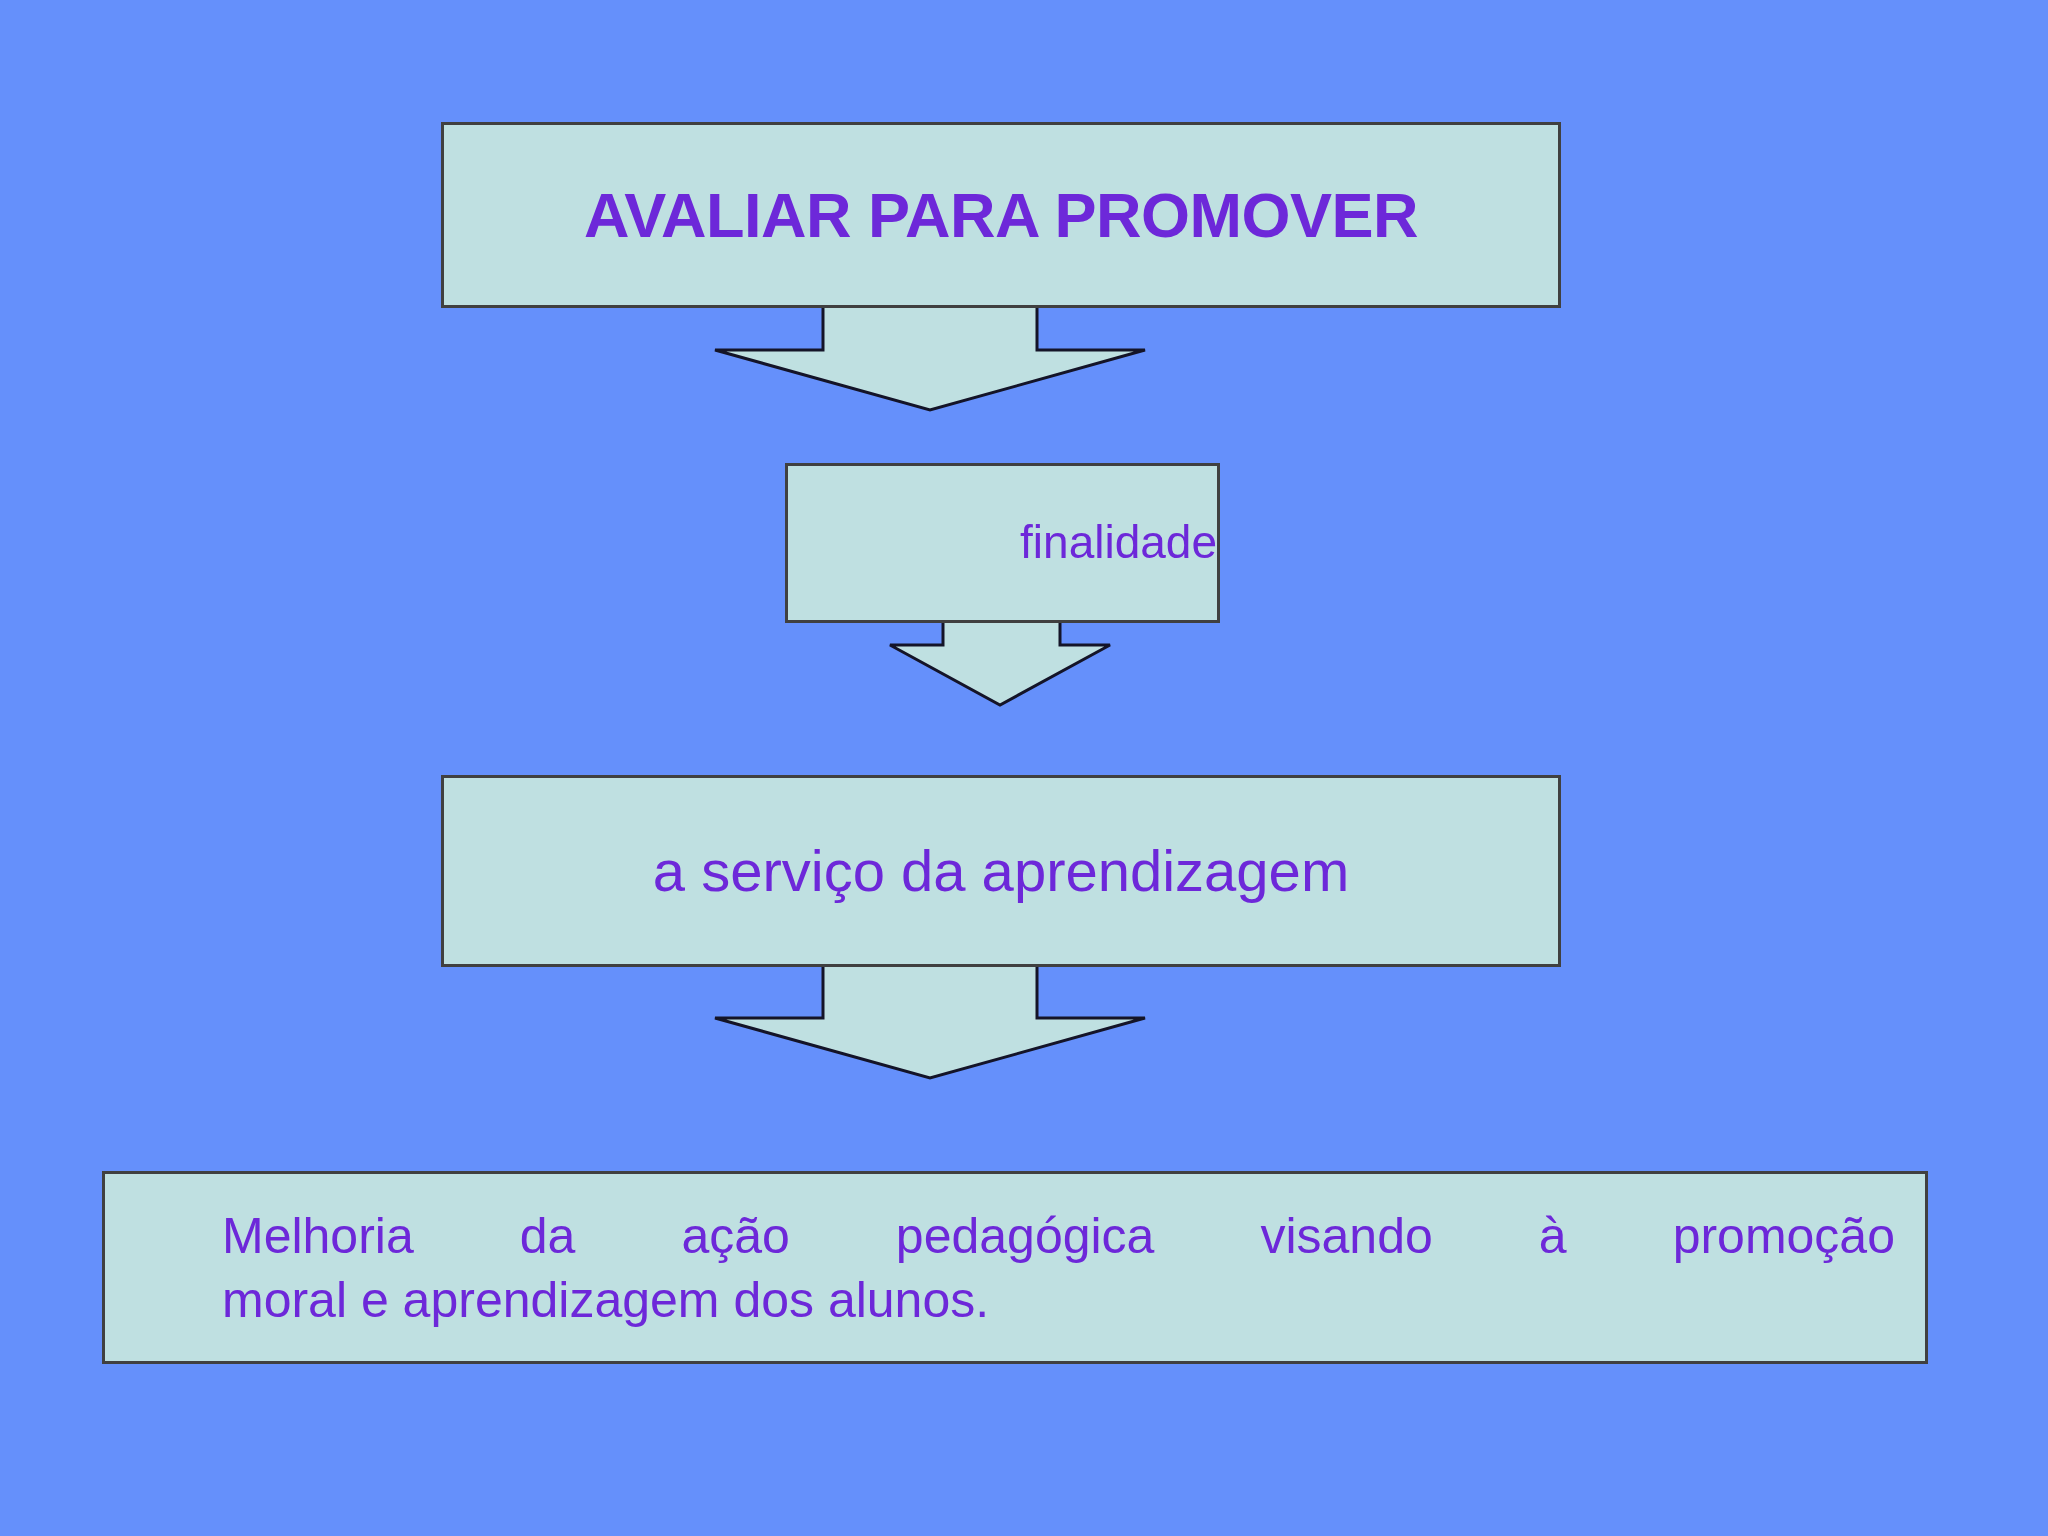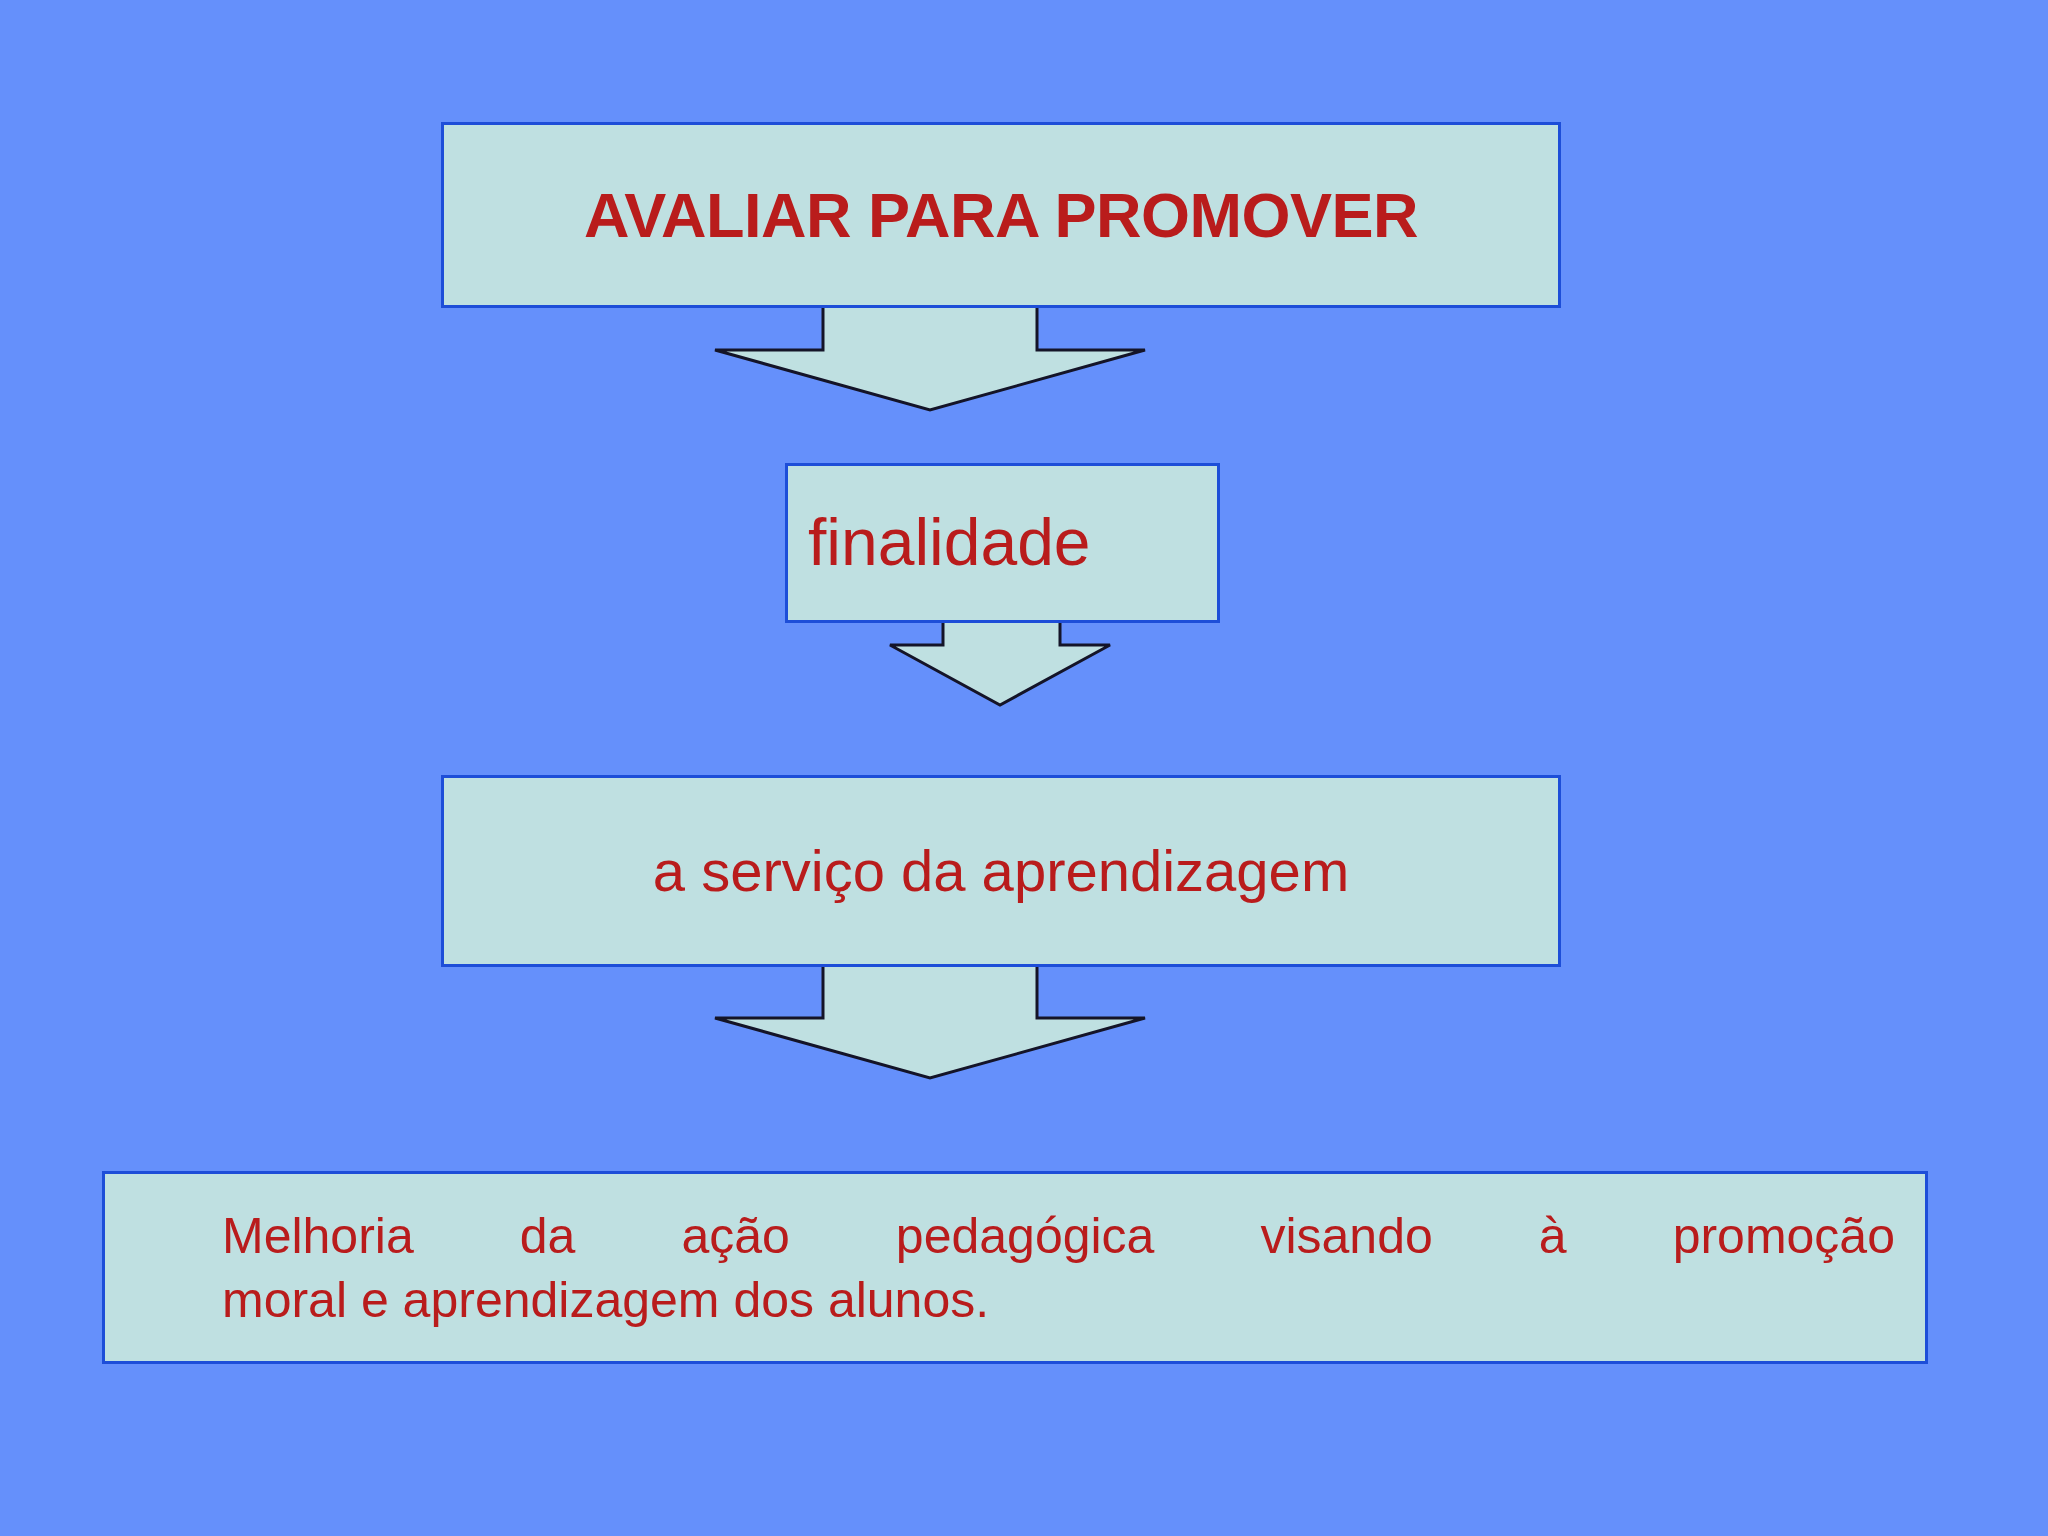--- a/index.html
+++ b/index.html
@@ -18,24 +18,24 @@
     width: 2048px;
     height: 1536px;
     background: #6590fb;
   }
 
   
   .box {
     position: absolute;
     box-sizing: border-box;
     background: #bfe0e1;
-    border: 3px solid #1d4ed8;
+    border: 3px solid #404040;
     display: flex;
     align-items: center;
-    color: #b91c1c;
+    color: #6d28d9;
     z-index: 3;
   }
 
   .box-text {
     width: 100%;
     line-height: 1.12;
   }
 
   
   #box-title {
@@ -54,22 +54,22 @@
 
   
   #box-finalidade {
     left: 785px;
     top: 463px;
     width: 435px;
     height: 160px;
     justify-content: center;
   }
   #box-finalidade .box-text {
-    text-align: left;
-    font-size: 66px;
+    text-align: right;
+    font-size: 46px;
     margin-left: 20px;
   }
 
   
   #box-servico {
     left: 441px;
     top: 775px;
     width: 1120px;
     height: 192px;
     justify-content: flex-end;

